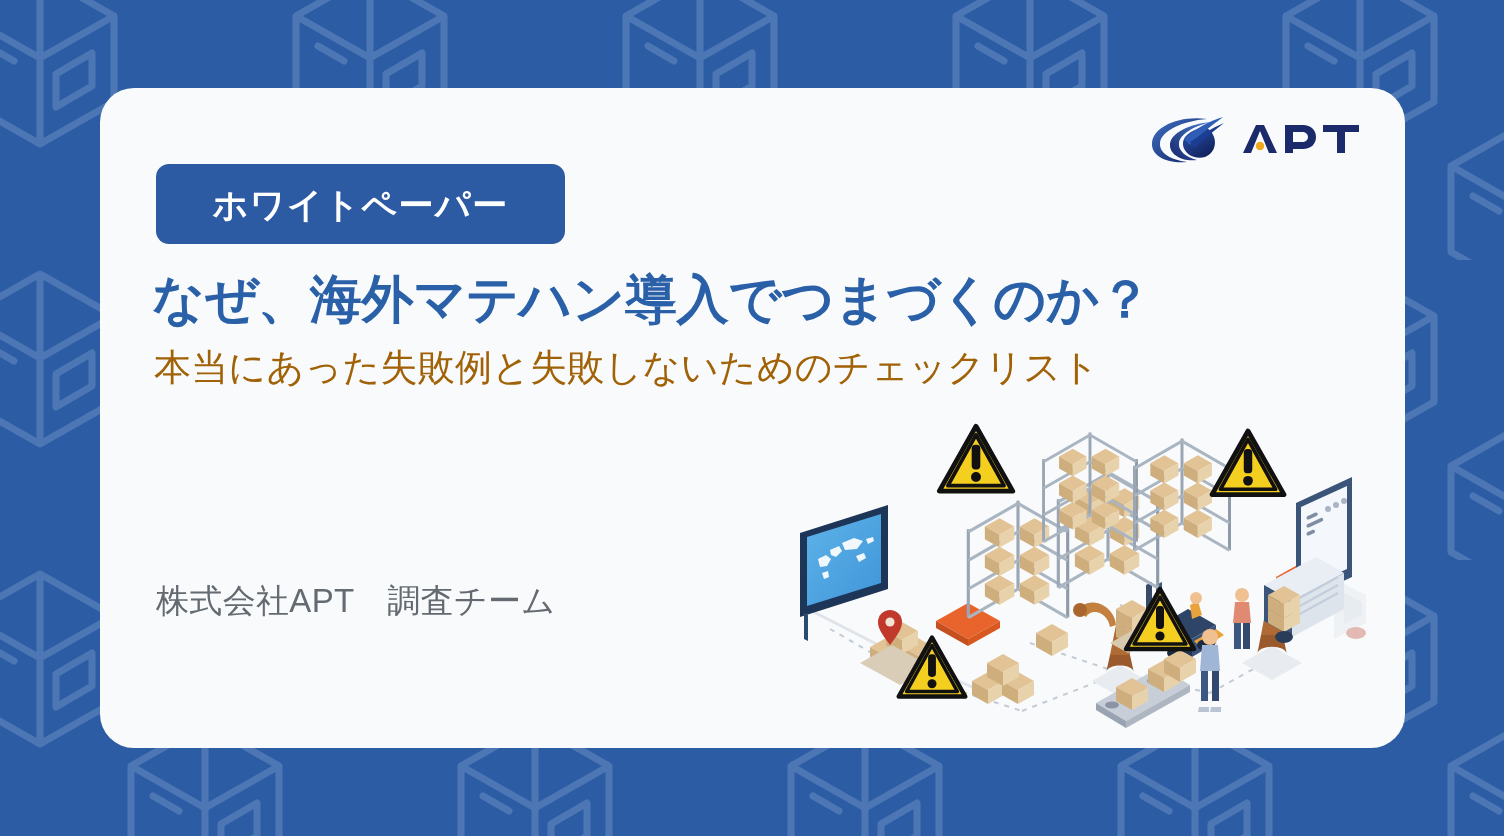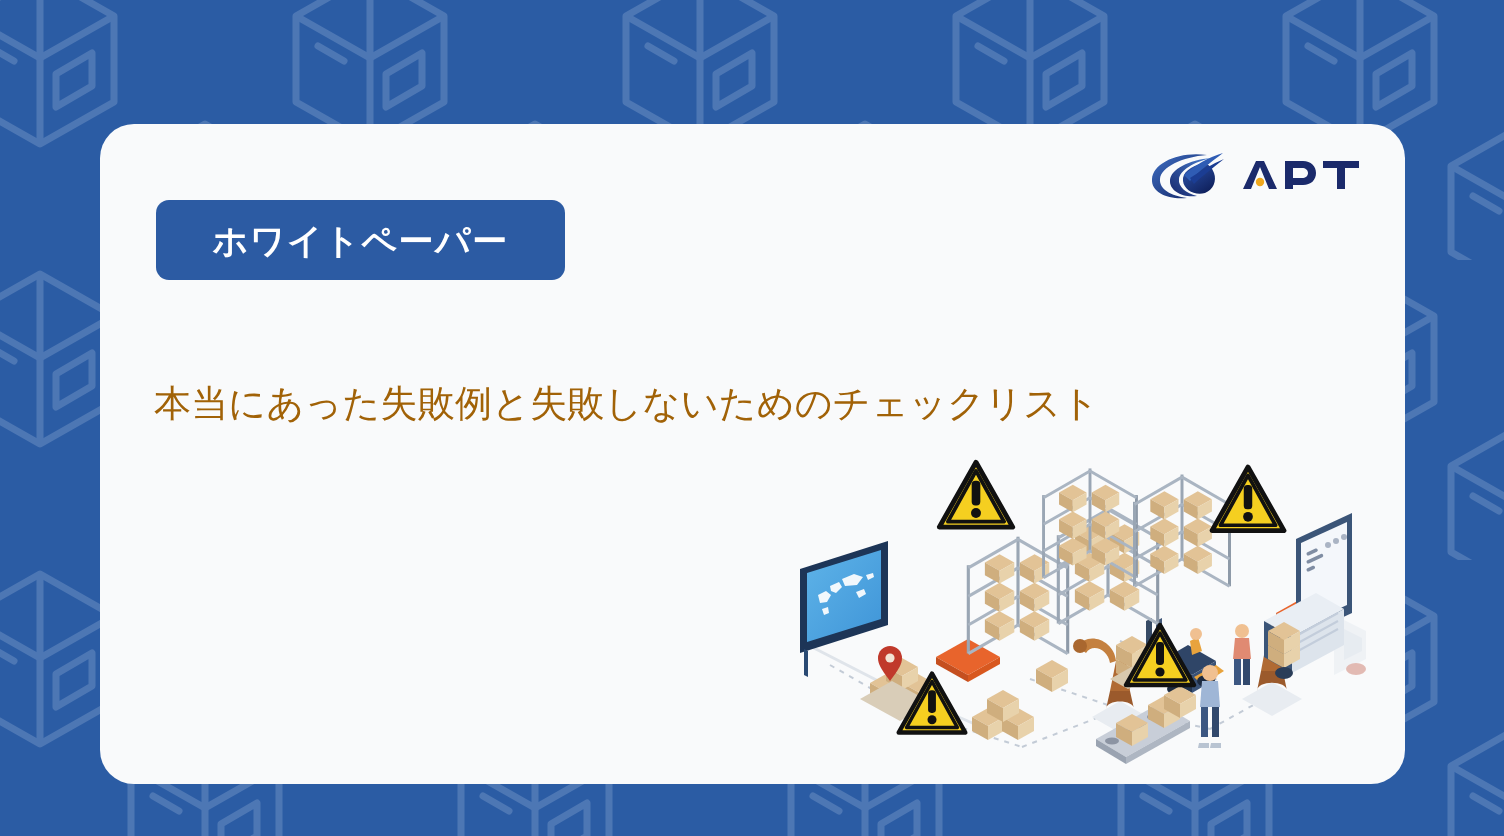--- a/index.html
+++ b/index.html
@@ -24,21 +24,20 @@
   .bg-pattern svg { display:block; width:100%; height:100%; }
 
   
   .card {
     position:absolute;
     left:100px; top:88px;
     width:1305px; height:660px;
     background:#f9fafb;
     border-radius:34px;
     overflow:hidden;
-    margin-top:36px;
   }
 
   
   .logo {
     position:absolute;
     right:44px; top:22px;
     display:flex; align-items:center; gap:14px;
     height:58px;
   }
   .logo-mark { width:78px; height:52px; display:block; }
@@ -169,22 +168,24 @@
                M52 11 L52 21 L61 21 C64.5 21 67 19 67 16 C67 13 64.5 11 61 11 Z" fill="#1b2a6b" fill-rule="evenodd"></path>
 
       <path d="M82 4 L118 4 L118 11 L104 11 L104 32 L96 32 L96 11 L82 11 Z" fill="#1b2a6b"></path>
     </svg>
   </div>
 
   <div class="badge">
     <span class="badge-label">ホワイトペーパー</span>
   </div>
 
+  <h1 class="title">なぜ、海外マテハン導入でつまづくのか？</h1>
   <h2 class="subtitle">本当にあった失敗例と失敗しないためのチェックリスト</h2>
 
+  <div class="author">株式会社APT　調査チーム</div>
 
   <div class="illustration">
     <svg viewBox="0 0 600 350" xmlns="http://www.w3.org/2000/svg">
       <defs>
         <linearGradient id="screenG" x1="0" y1="0" x2="1" y2="1">
           <stop offset="0%" stop-color="#5eb3e8"></stop>
           <stop offset="100%" stop-color="#3f95d8"></stop>
         </linearGradient>
         <g id="carton">
           <path d="M0 0 L16 -9 L32 0 L16 9 Z" fill="#e2c396"></path>

